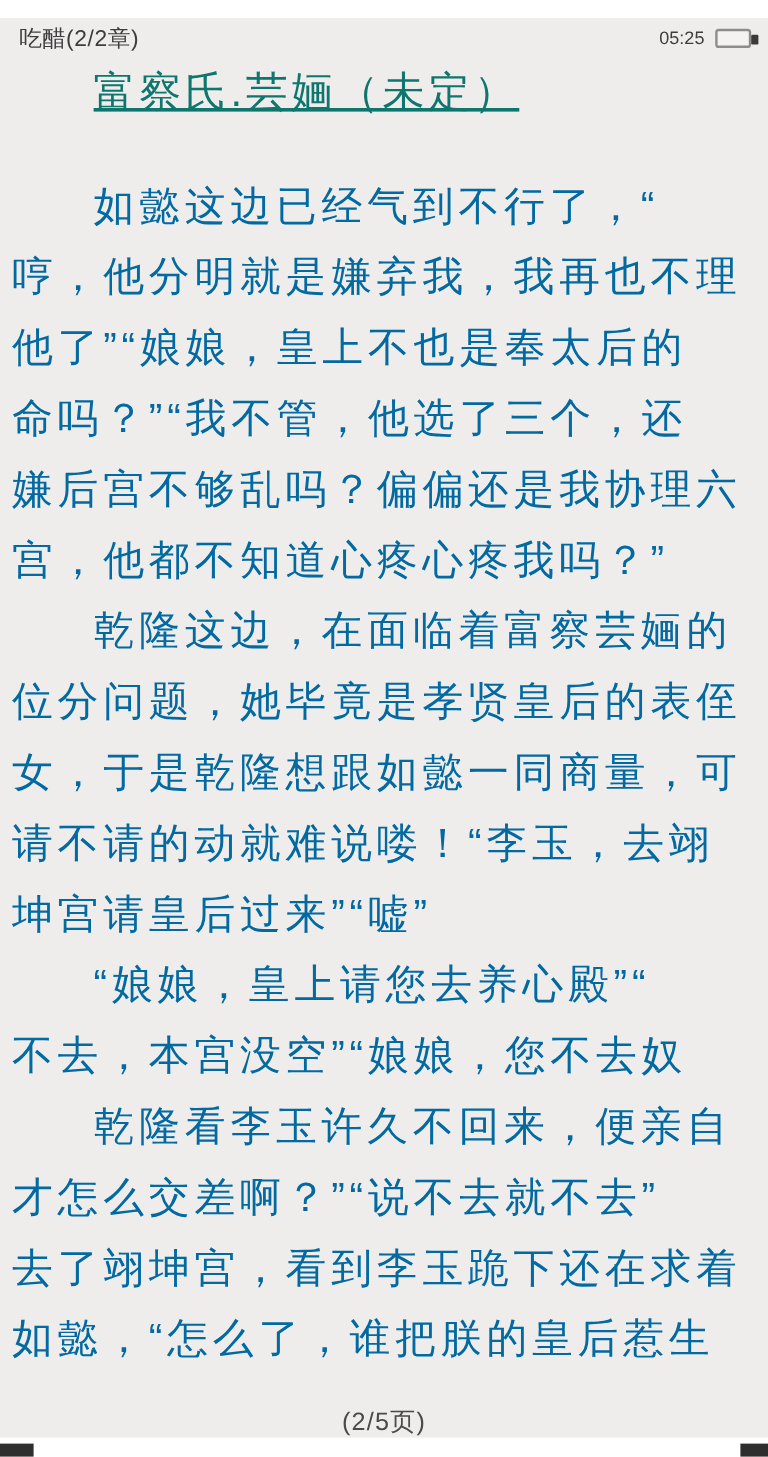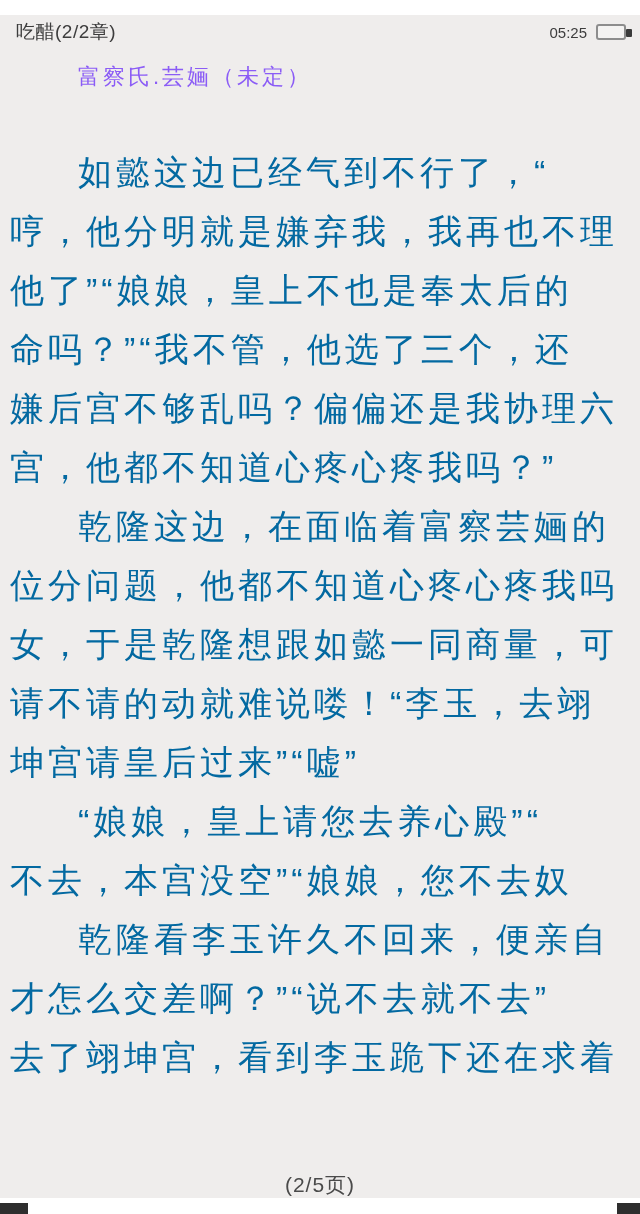--- a/index.html
+++ b/index.html
@@ -46,26 +46,27 @@
     background: #3a3a3a;
     border-radius: 1px;
   }
   
   .content {
     padding: 0 6px 0 10px;
     color: #414141;
   }
   .chapter-title {
     height: 59px; line-height: 59px;
-    font-size: 22px;
+    font-size: 35px;
     letter-spacing: 3px;
     padding-left: 68px;
     white-space: nowrap;
-    color: #8b5cf6;
+    color: #0f766e;
     margin-bottom: 37px;
+    text-decoration: underline;
   }
   .line {
     height: 59px; line-height: 59px;
     font-size: 34px;
     letter-spacing: 4px;
     white-space: nowrap;
     color: #0369a1;
   }
   .line.indent { padding-left: 68px; }
   
@@ -114,29 +115,30 @@
     <div class="content">
       <div class="chapter-title">富察氏.芸婳（未定）</div>
 
       <div class="line indent">如懿这边已经气到不行了，“</div>
       <div class="line">哼，他分明就是嫌弃我，我再也不理</div>
       <div class="line">他了”“娘娘，皇上不也是奉太后的</div>
       <div class="line">命吗？”“我不管，他选了三个，还</div>
       <div class="line">嫌后宫不够乱吗？偏偏还是我协理六</div>
       <div class="line">宫，他都不知道心疼心疼我吗？”</div>
       <div class="line indent">乾隆这边，在面临着富察芸婳的</div>
-      <div class="line">位分问题，他都不知道心疼心疼我吗</div>
+      <div class="line">位分问题，她毕竟是孝贤皇后的表侄</div>
       <div class="line">女，于是乾隆想跟如懿一同商量，可</div>
       <div class="line">请不请的动就难说喽！“李玉，去翊</div>
       <div class="line">坤宫请皇后过来”“嘘”</div>
       <div class="line indent">“娘娘，皇上请您去养心殿”“</div>
       <div class="line">不去，本宫没空”“娘娘，您不去奴</div>
       <div class="line indent">乾隆看李玉许久不回来，便亲自</div>
       <div class="line">才怎么交差啊？”“说不去就不去”</div>
       <div class="line">去了翊坤宫，看到李玉跪下还在求着</div>
+      <div class="line">如懿，“怎么了，谁把朕的皇后惹生</div>
     </div>
 
     <div class="page-indicator">(2/5页)</div>
   </div>
 
   <div class="bottom-strip">
     <span class="corner-block left"></span>
     <span class="corner-block right"></span>
   </div>
 </div>

